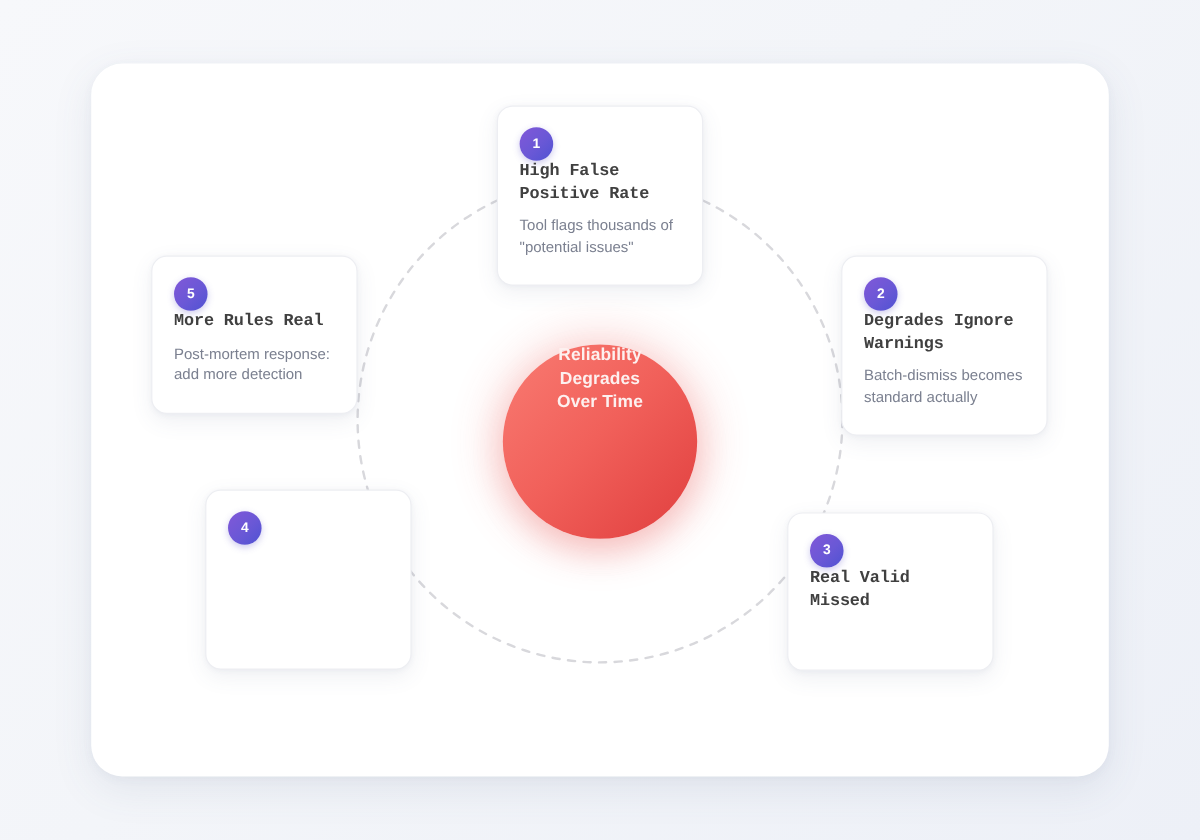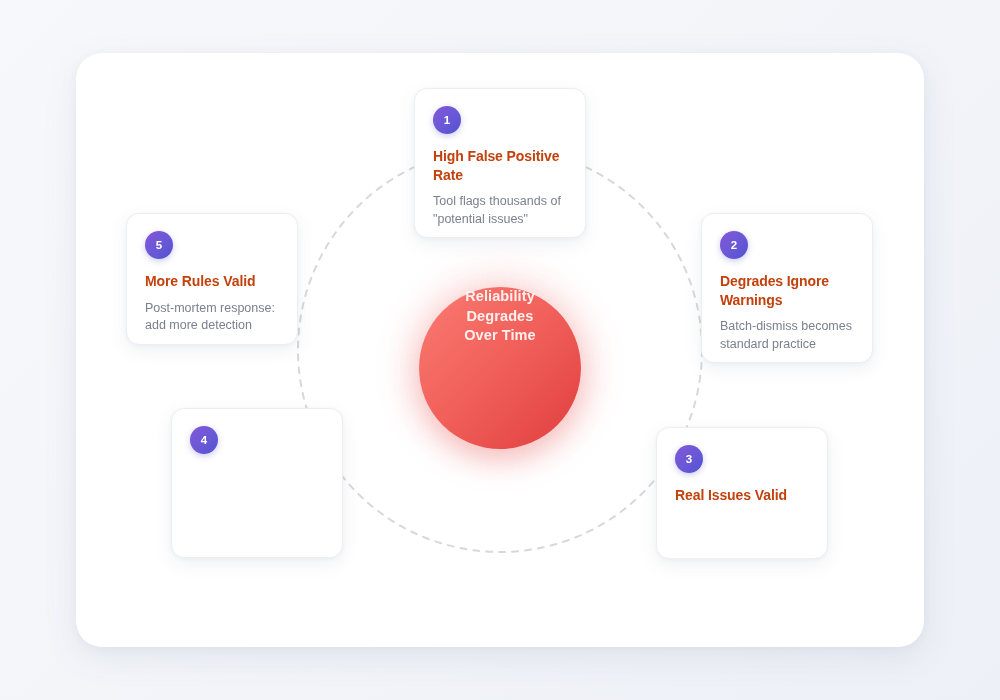--- a/index.html
+++ b/index.html
@@ -85,26 +85,26 @@
     background: linear-gradient(135deg, #8158d8 0%, #6a58d6 55%, #4f52d2 100%);
     color: #ffffff;
     font-size: 11.5px;
     font-weight: bold;
     display: flex;
     align-items: center;
     justify-content: center;
     box-shadow: 0 2px 6px rgba(90, 80, 200, 0.30);
   }
   .card-title {
-    margin-top: 13px;
     font-size: 14px;
     font-weight: bold;
-    color: #c2410c;
+    color: #404040;
     line-height: 18.5px;
     letter-spacing: -0.1px;
+    font-family: Liberation Mono, monospace;
   }
   .card-desc {
     margin-top: 9px;
     font-size: 12.5px;
     color: #7b8090;
     line-height: 17.5px;
   }
 
   
   #card-1 { left: 414px; top: 88px;  width: 172px; height: 150px; }
@@ -132,31 +132,31 @@
 
   <div class="card" id="card-1">
     <div class="badge">1</div>
     <div class="card-title">High False Positive Rate</div>
     <div class="card-desc">Tool flags thousands of "potential issues"</div>
   </div>
 
   <div class="card" id="card-2">
     <div class="badge">2</div>
     <div class="card-title">Degrades Ignore Warnings</div>
-    <div class="card-desc">Batch-dismiss becomes standard practice</div>
+    <div class="card-desc">Batch-dismiss becomes standard actually</div>
   </div>
 
   <div class="card" id="card-3">
     <div class="badge">3</div>
-    <div class="card-title">Real Issues Valid</div>
+    <div class="card-title">Real Valid Missed</div>
   </div>
 
   <div class="card" id="card-4">
     <div class="badge">4</div>
   </div>
 
   <div class="card" id="card-5">
     <div class="badge">5</div>
-    <div class="card-title">More Rules Valid</div>
+    <div class="card-title">More Rules Real</div>
     <div class="card-desc">Post-mortem response: add more detection</div>
   </div>
 
 </div>
 
 </body></html>

